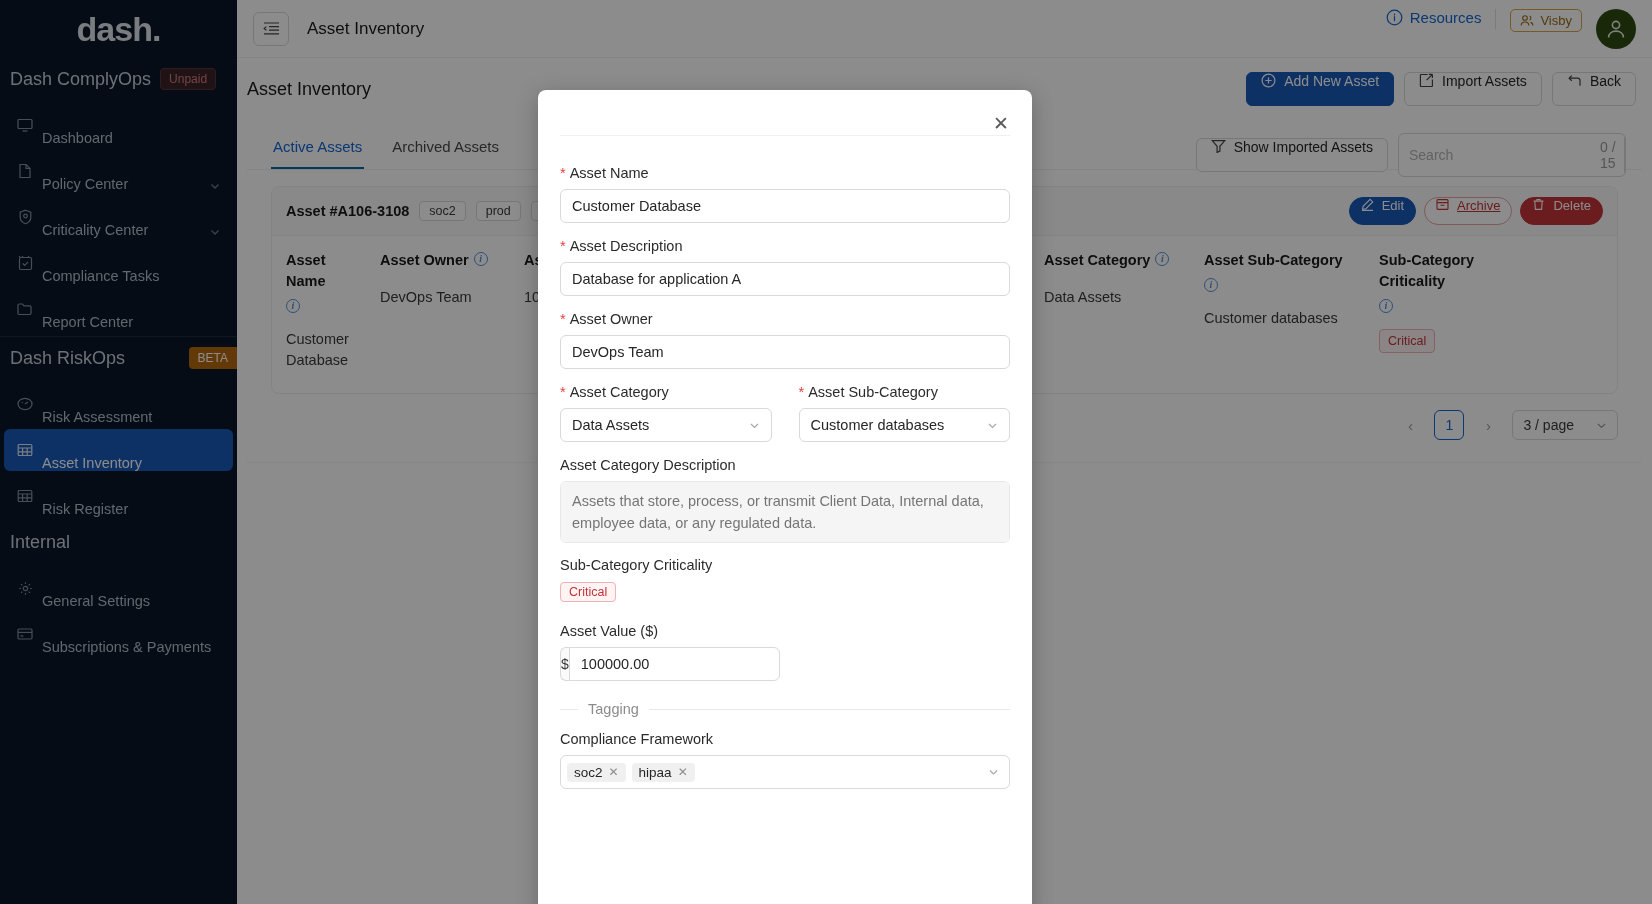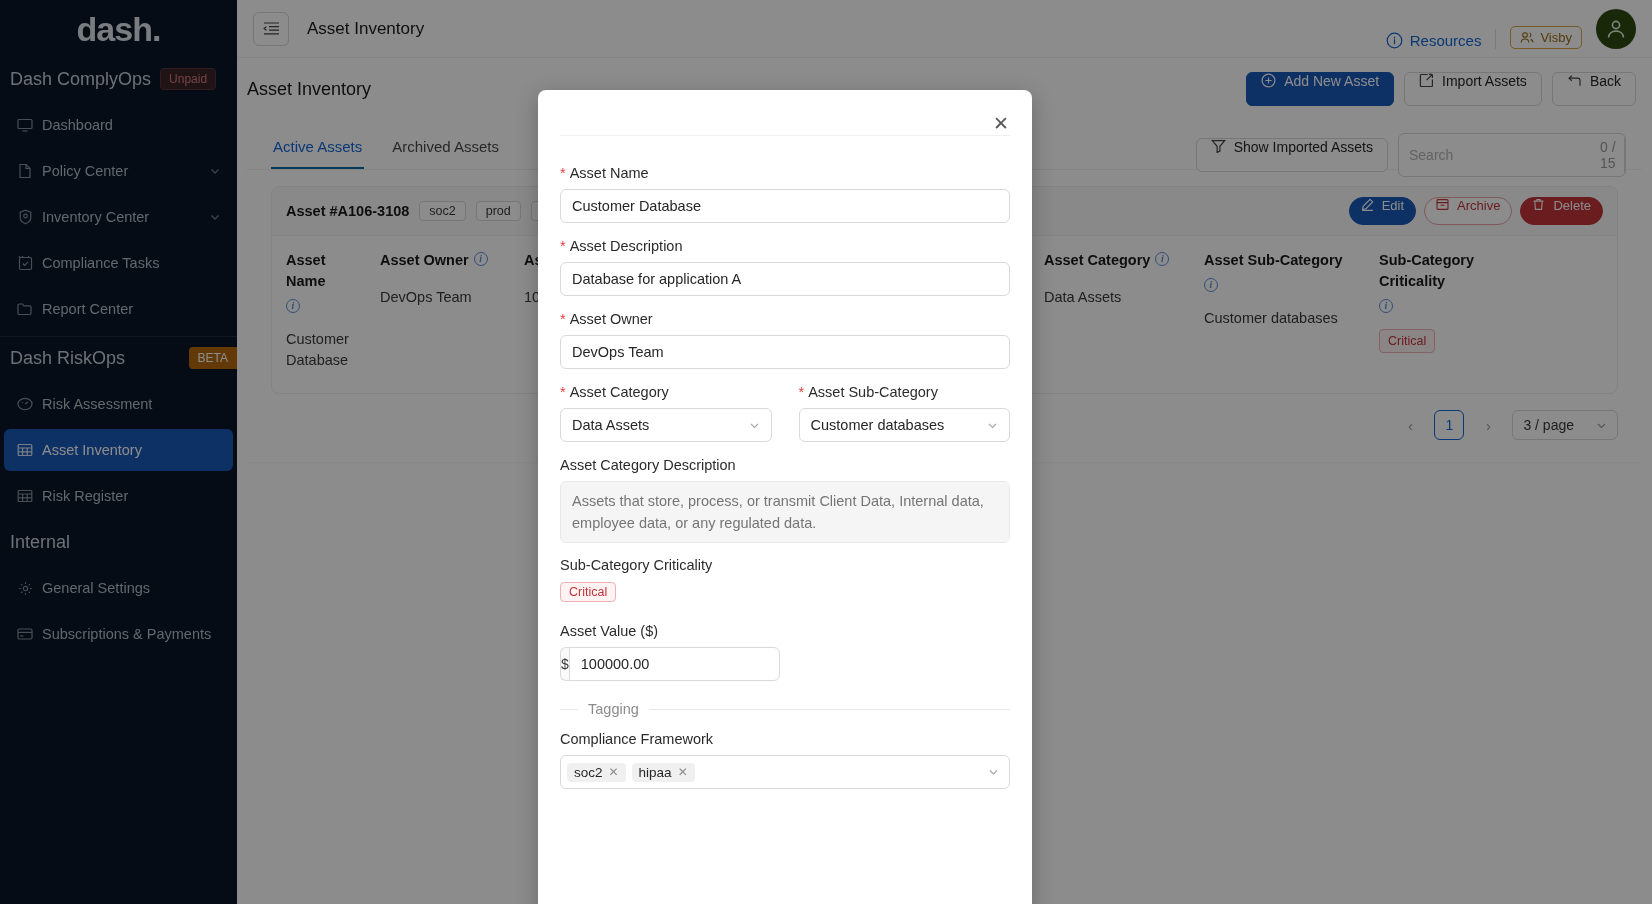--- a/index.html
+++ b/index.html
@@ -39,21 +39,21 @@
     line-height: 1.4;
   }
   .badge-beta {
     position: absolute; right: 0;
     font-size: 12px; padding: 3px 9px; border-radius: 4px 0 0 4px;
     background: #b4690e; color: #ffffff;
     line-height: 1.4; font-weight: 500;
   }
   .nav-list { list-style: none; margin: 0; padding: 0; }
   .nav-item {
-    display: flex; align-items: center;
+    display: flex; align-items: flex-end;
     height: 42px; margin: 4px 4px;
     padding: 0 12px 0 38px;
     border-radius: 6px;
     font-size: 14.5px; color: #b4bdc7;
     cursor: pointer; position: relative;
   }
   .nav-item.active { background: #1858b8; color: #ffffff; }
   .nav-item .nicon {
     position: absolute; left: 12px; top: 50%; transform: translateY(-50%);
     width: 18px; height: 18px; display: flex; align-items: center; justify-content: center;
@@ -74,21 +74,21 @@
     display: flex; align-items: center;
     padding: 0 16px;
     border-bottom: 1px solid #f0f0f0;
   }
   .collapse-btn {
     width: 36px; height: 34px; border: 1px solid #d9d9d9; border-radius: 6px;
     display: flex; align-items: center; justify-content: center; cursor: pointer;
     background: #fff;
   }
   .topbar-title { margin-left: 18px; font-size: 17px; color: #1a1a1a; }
-  .topbar-right { margin-left: auto; display: flex; align-items: flex-end; gap: 14px; }
+  .topbar-right { margin-left: auto; display: flex; align-items: flex-start; gap: 14px; }
   .resources-link {
     display: flex; align-items: center; gap: 7px;
     color: #1366d6; font-size: 15px; cursor: pointer;
   }
   .vbar { width: 1px; height: 20px; background: #e0e0e0; }
   .user-pill {
     display: flex; align-items: center; gap: 6px;
     border: 1px solid #d9a441; border-radius: 5px;
     padding: 3px 9px; font-size: 13px; color: #9a6d14;
     cursor: pointer;
@@ -108,21 +108,21 @@
   .page-actions { margin-left: auto; display: flex; align-items: center; gap: 10px; }
   .btn {
     display: inline-flex; gap: 8px;
     height: 34px; padding: 0 14px;
     border-radius: 6px; font-size: 14px;
     border: 1px solid #d9d9d9; background: #fff; color: #262626;
     cursor: pointer; white-space: nowrap;
   }
   .btn-primary { background: #1858b8; border-color: #1858b8; color: #fff; }
   .btn-danger { background: #c1343a; border-color: #c1343a; color: #fff; }
-  .btn-danger-outline { color: #c1343a; border-color: #e8a0a3; background: #fff; }
+  .btn-danger-outline { color: #c1343a; border-color: #e8a0a3; background: #fff; text-decoration: underline; }
   .btn-sm { height: 28px; padding: 0 11px; font-size: 13px; border-radius: 14px; }
 
   .card {
     margin: 0 10px; background: #fff;
     border-radius: 8px 8px 0 0;
     box-shadow: 0 1px 2px rgba(0,0,0,.04);
   }
   .tabs { display: flex; gap: 26px; padding: 10px 24px 0; border-bottom: 1px solid #f0f0f0; }
   .tab { padding: 10px 2px 12px; font-size: 15px; color: #4a4a4a; cursor: pointer; }
   .tab.active { color: #1366d6; border-bottom: 2px solid #0369a1; }
@@ -313,21 +313,21 @@
             </svg>
         </span>
       </li>
       <li class="nav-item">
         <span class="nicon">
           <svg width="15" height="16" viewBox="0 0 15 16" fill="none" stroke="#9aa5b1" stroke-width="1.2">
               <path d="M7.5 1.2l5.3 2v5c0 3.2-2.4 5.4-5.3 6.6C4.6 13.6 2.2 11.4 2.2 8.2v-5z"></path>
               <circle cx="7.5" cy="7" r="1.8"></circle>
             </svg>
         </span>
-        <span>Inventory Center</span>
+        <span>Criticality Center</span>
         <span class="chev">
           <svg width="12" height="12" viewBox="0 0 12 12" fill="none" stroke="#9aa5b1" stroke-width="1.3">
               <path d="M2.5 4.5L6 8l3.5-3.5"></path>
             </svg>
         </span>
       </li>
       <li class="nav-item">
         <span class="nicon">
           <svg width="15" height="16" viewBox="0 0 15 16" fill="none" stroke="#9aa5b1" stroke-width="1.2">
               <rect x="1.5" y="2.5" width="12" height="12" rx="1.2"></rect>

